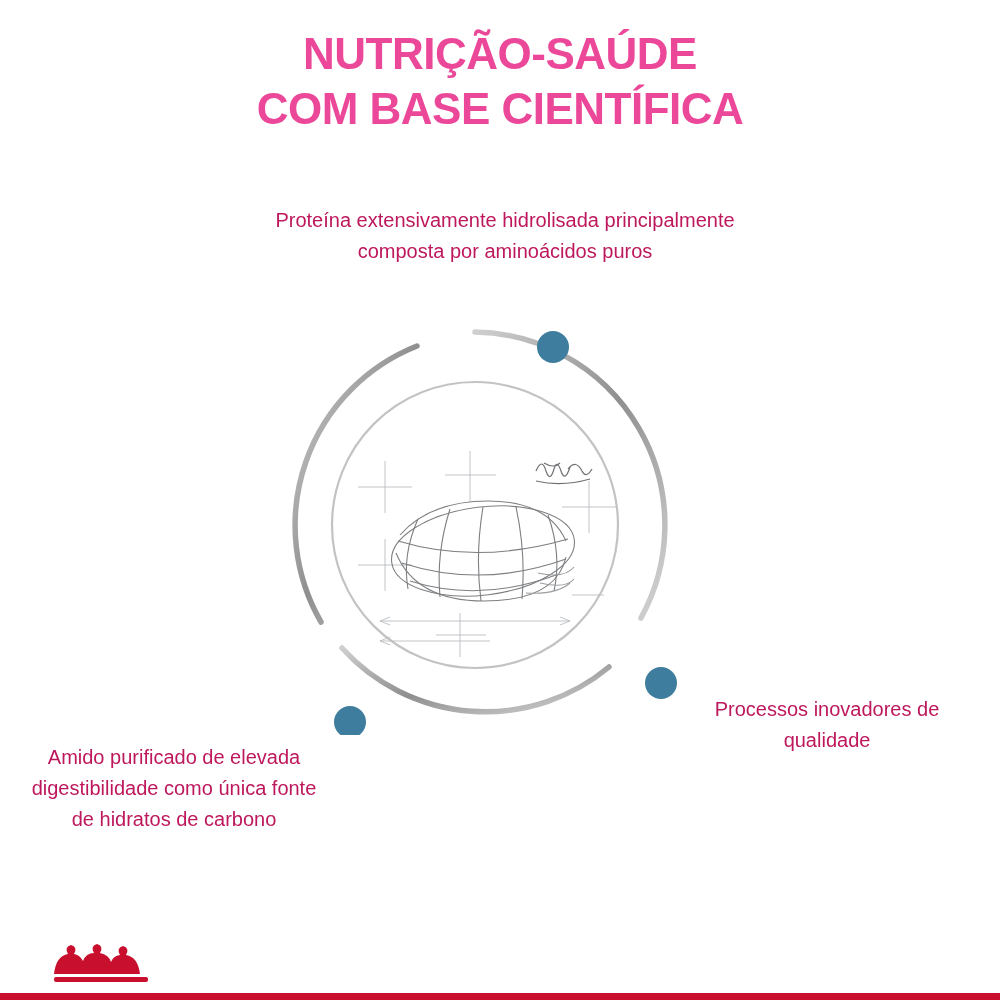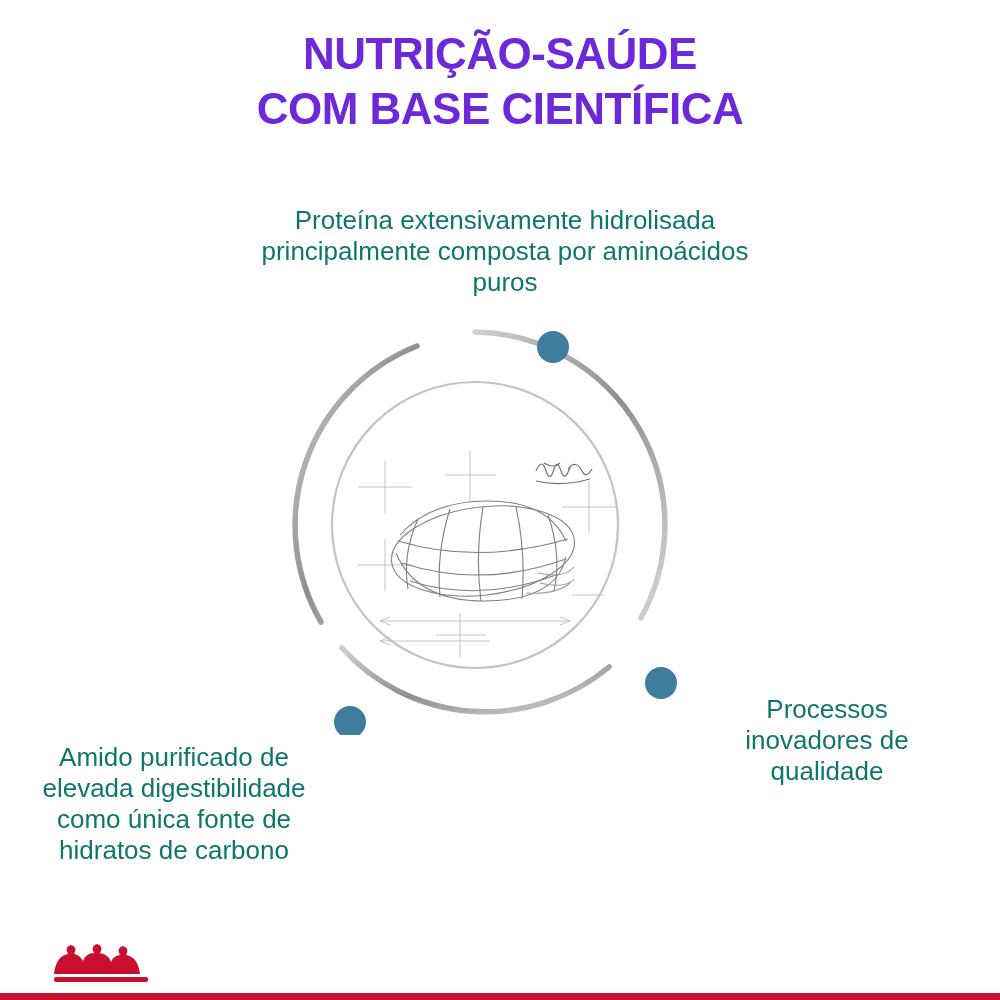--- a/index.html
+++ b/index.html
@@ -17,32 +17,32 @@
 
   
   #title-block {
     position: absolute;
     top: 26px;
     left: 0;
     width: 1000px;
     text-align: center;
   }
   .title-line {
-    color: #6d28d9;
+    color: #ec4899;
     font-weight: bold;
     font-size: 44px;
     line-height: 55px;
     letter-spacing: -0.5px;
   }
 
   
   .callout {
     position: absolute;
-    color: #0f766e;
-    font-size: 26px;
+    color: #be185d;
+    font-size: 20px;
     line-height: 31px;
   }
   #callout-top {
     top: 205px;
     left: 245px;
     width: 520px;
     text-align: center;
   }
   #callout-left {
     top: 742px;

